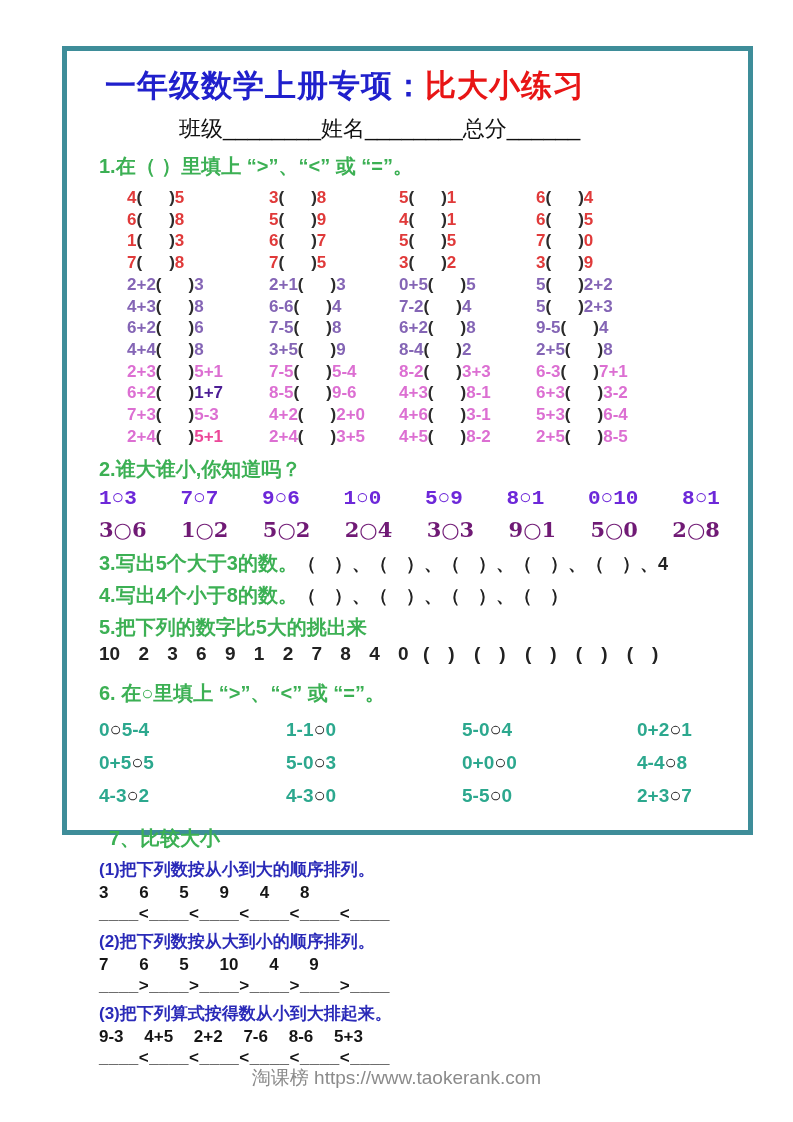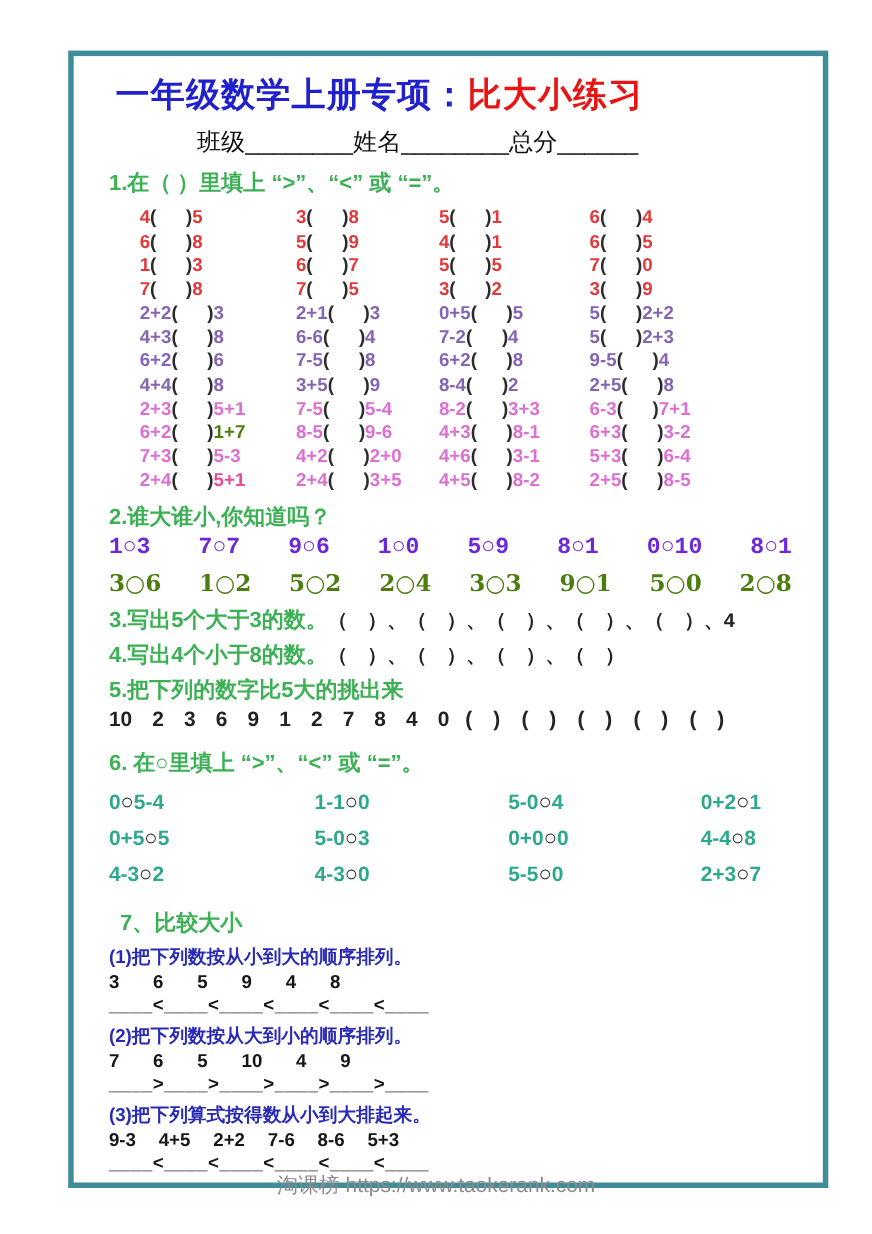--- a/index.html
+++ b/index.html
@@ -2,21 +2,21 @@
 <html><head>
 <meta charset="utf-8">
 <style>
   * { margin:0; padding:0; box-sizing:border-box; }
   html,body { background:#ffffff; }
   body {
     width:793px; height:1122px; position:relative; overflow:hidden;
     font-family:"Liberation Sans","DejaVu Sans",sans-serif; color:#1b1b1b;
   }
   .frame {
-    position:absolute; left:62px; top:46px; width:691px; height:1034px;
+    position:absolute; left:62px; top:46px; width:691px; height:789px;
     border:5px solid #3e8d99; background:#ffffff;
     padding:10px 22px 0 32px;
   }
   .title { font-size:31px; font-weight:800; letter-spacing:1px; margin:4px 0 0 6px; white-space:nowrap; }
   .title .t-blue { color:#2020cc; }
   .title .t-red  { color:#e81515; }
   .header-line { font-size:22px; margin:7px 0 0 80px; color:#111; }
 
   .sec-heading { font-size:20px; font-weight:700; color:#3cb054; margin-top:9px; white-space:nowrap; }
   .sec-heading .tail { color:#222; font-size:18px; font-weight:600; }
@@ -119,21 +119,21 @@
         <span class="s1-cell"><span class="num" style="color: rgb(132, 101, 181);">8-4</span><span class="paren">(</span><span class="gap"></span><span class="paren">)</span><span class="num" style="color: rgb(132, 101, 181);">2</span></span>
         <span class="s1-cell"><span class="num" style="color: rgb(132, 101, 181);">2+5</span><span class="paren">(</span><span class="gap"></span><span class="paren">)</span><span class="num" style="color: rgb(132, 101, 181);">8</span></span>
       </div>
       <div class="s1-row">
         <span class="s1-cell"><span class="num" style="color: rgb(220, 111, 210);">2+3</span><span class="paren">(</span><span class="gap"></span><span class="paren">)</span><span class="num" style="color: rgb(220, 111, 210);">5+1</span></span>
         <span class="s1-cell"><span class="num" style="color: rgb(220, 111, 210);">7-5</span><span class="paren">(</span><span class="gap"></span><span class="paren">)</span><span class="num" style="color: rgb(220, 111, 210);">5-4</span></span>
         <span class="s1-cell"><span class="num" style="color: rgb(220, 111, 210);">8-2</span><span class="paren">(</span><span class="gap"></span><span class="paren">)</span><span class="num" style="color: rgb(220, 111, 210);">3+3</span></span>
         <span class="s1-cell"><span class="num" style="color: rgb(220, 111, 210);">6-3</span><span class="paren">(</span><span class="gap"></span><span class="paren">)</span><span class="num" style="color: rgb(220, 111, 210);">7+1</span></span>
       </div>
       <div class="s1-row">
-        <span class="s1-cell"><span class="num" style="color: rgb(220, 111, 210);">6+2</span><span class="paren">(</span><span class="gap"></span><span class="paren">)</span><span class="num" style="color: #4d7c0f;">1+7</span></span>
+        <span class="s1-cell"><span class="num" style="color: rgb(220, 111, 210);">6+2</span><span class="paren">(</span><span class="gap"></span><span class="paren">)</span><span class="num" style="color: #4c1d95;">1+7</span></span>
         <span class="s1-cell"><span class="num" style="color: rgb(220, 111, 210);">8-5</span><span class="paren">(</span><span class="gap"></span><span class="paren">)</span><span class="num" style="color: rgb(220, 111, 210);">9-6</span></span>
         <span class="s1-cell"><span class="num" style="color: rgb(220, 111, 210);">4+3</span><span class="paren">(</span><span class="gap"></span><span class="paren">)</span><span class="num" style="color: rgb(220, 111, 210);">8-1</span></span>
         <span class="s1-cell"><span class="num" style="color: rgb(220, 111, 210);">6+3</span><span class="paren">(</span><span class="gap"></span><span class="paren">)</span><span class="num" style="color: rgb(220, 111, 210);">3-2</span></span>
       </div>
       <div class="s1-row">
         <span class="s1-cell"><span class="num" style="color: rgb(220, 111, 210);">7+3</span><span class="paren">(</span><span class="gap"></span><span class="paren">)</span><span class="num" style="color: rgb(220, 111, 210);">5-3</span></span>
         <span class="s1-cell"><span class="num" style="color: rgb(220, 111, 210);">4+2</span><span class="paren">(</span><span class="gap"></span><span class="paren">)</span><span class="num" style="color: rgb(220, 111, 210);">2+0</span></span>
         <span class="s1-cell"><span class="num" style="color: rgb(220, 111, 210);">4+6</span><span class="paren">(</span><span class="gap"></span><span class="paren">)</span><span class="num" style="color: rgb(220, 111, 210);">3-1</span></span>
         <span class="s1-cell"><span class="num" style="color: rgb(220, 111, 210);">5+3</span><span class="paren">(</span><span class="gap"></span><span class="paren">)</span><span class="num" style="color: rgb(220, 111, 210);">6-4</span></span>
       </div>
@@ -150,21 +150,21 @@
       <div class="s2-row" style="color: #6d28d9; font-family: Liberation Mono, monospace;">
         <span class="item">1○3</span>
         <span class="item">7○7</span>
         <span class="item">9○6</span>
         <span class="item">1○0</span>
         <span class="item">5○9</span>
         <span class="item">8○1</span>
         <span class="item">0○10</span>
         <span class="item">8○1</span>
       </div>
-      <div class="s2-row" style="color: #4d7c0f; align-items: center;">
+      <div class="s2-row" style="color: #701a75; align-items: center;">
         <span class="item">3○6</span>
         <span class="item">1○2</span>
         <span class="item">5○2</span>
         <span class="item">2○4</span>
         <span class="item">3○3</span>
         <span class="item">9○1</span>
         <span class="item">5○0</span>
         <span class="item">2○8</span>
       </div>
     </div>

